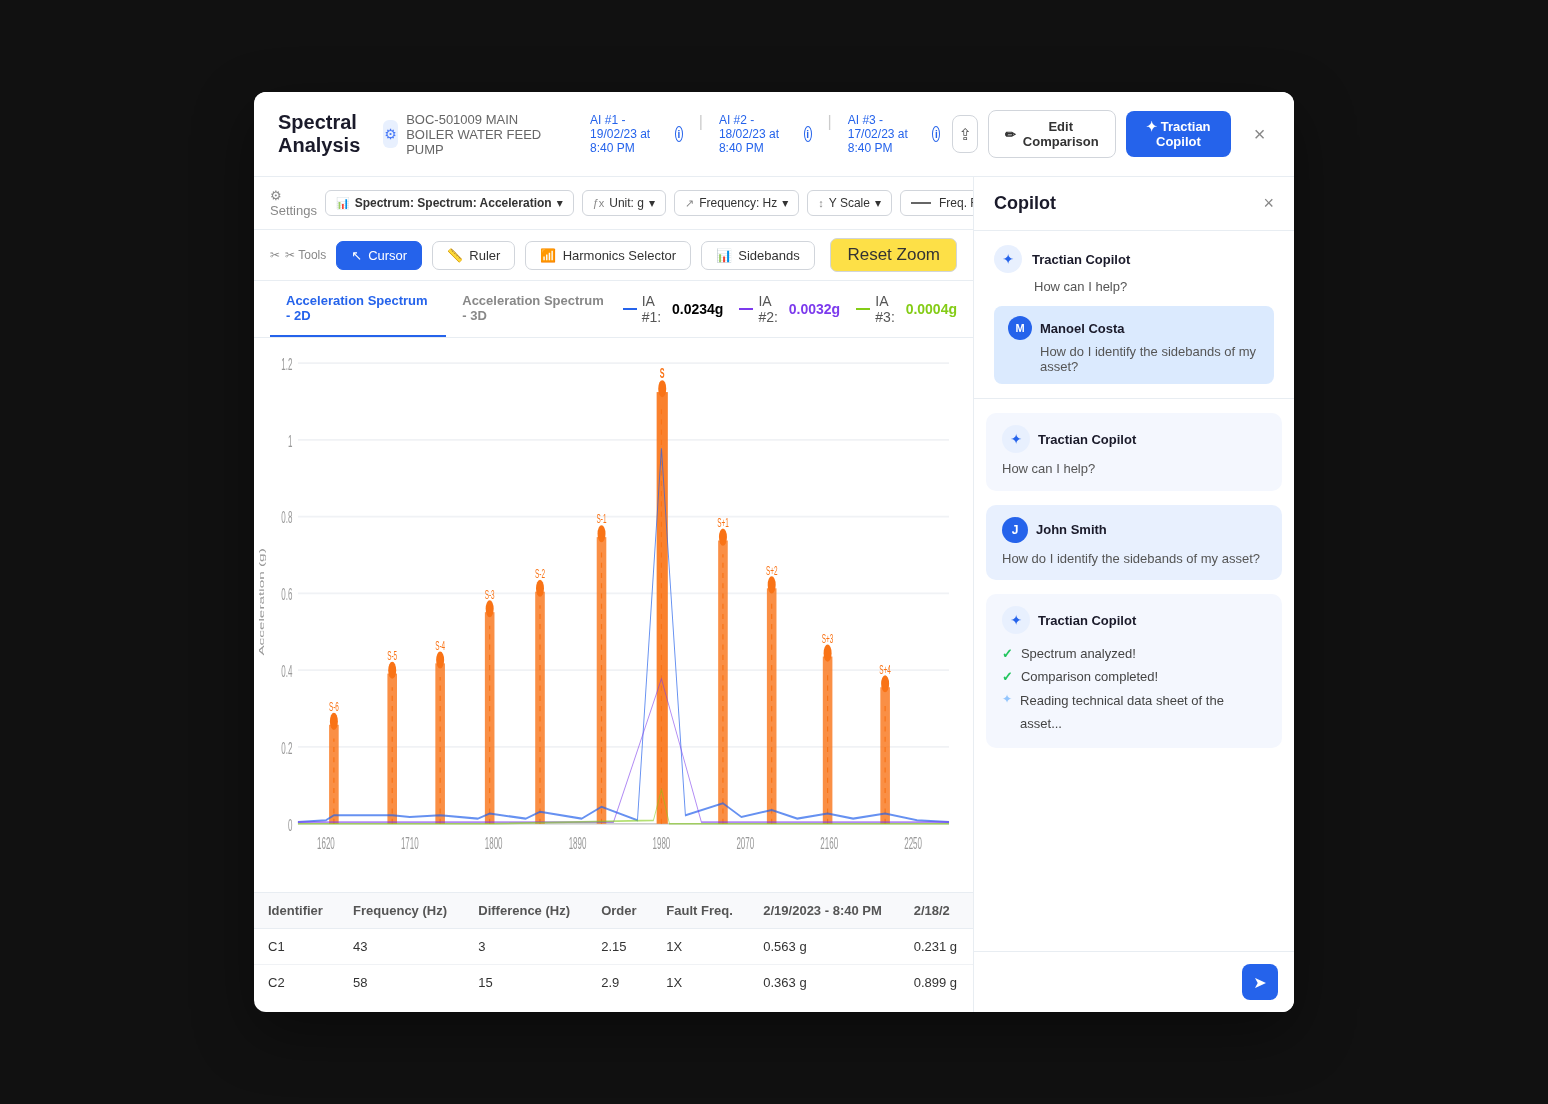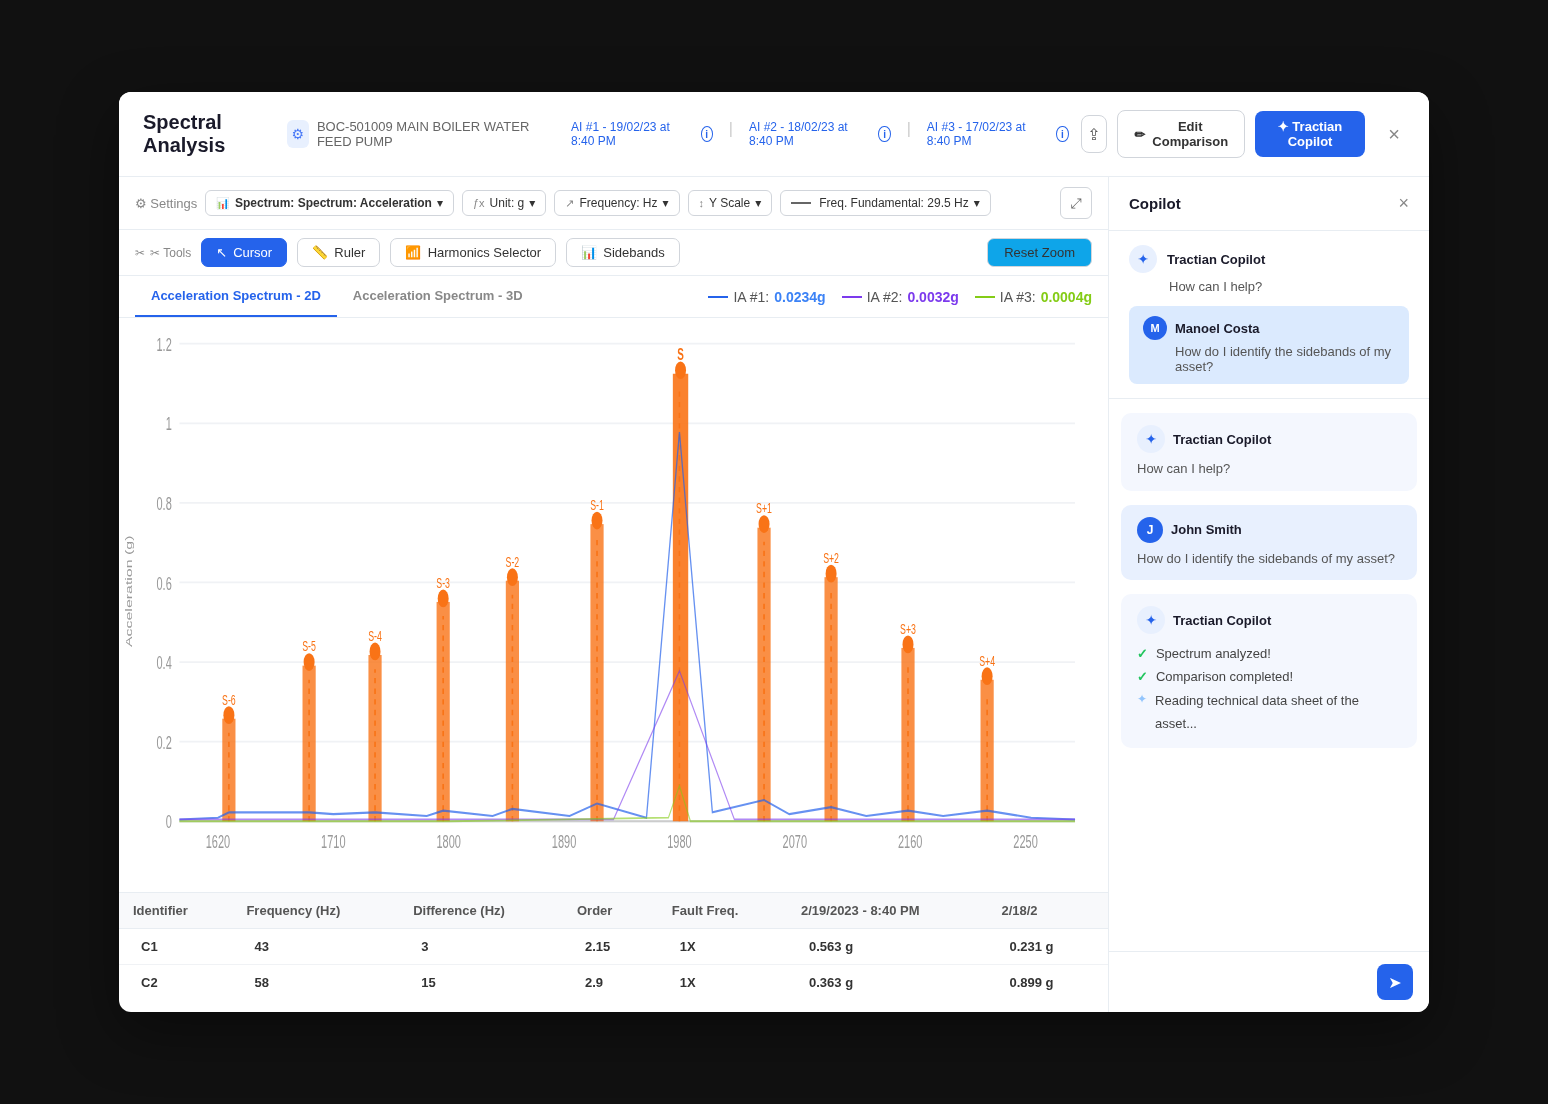--- a/index.html
+++ b/index.html
@@ -13,21 +13,21 @@
     }
     .screen-wrapper {
       width: 1548px;
       height: 1104px;
       display: flex;
       justify-content: center;
       align-items: center;
       background: #111;
     }
     .modal {
-      width: 1310px;
+      width: 1040px;
       height: 920px;
       background: #fff;
       border-radius: 12px;
       box-shadow: 0 20px 60px rgba(0,0,0,0.4);
       display: flex;
       flex-direction: column;
       overflow: hidden;
       position: relative;
     }
 
@@ -243,24 +243,24 @@
       cursor: pointer;
     }
     .tool-btn.active {
       background: #2563eb;
       border-color: #2563eb;
       color: #fff;
     }
     .reset-zoom-btn {
       margin-left: auto;
       border: 1.5px solid #d1d5db;
-      background: #0ea5e9;
+      background: #fde047;
       border-radius: 7px;
       padding: 6px 16px;
-      font-size: 13px;
+      font-size: 17px;
       font-weight: 500;
       color: #333;
       cursor: pointer;
     }
 
     .chart-tabs {
       display: flex;
       align-items: center;
       padding: 0 16px;
       border-bottom: 1px solid #e8edf2;
@@ -328,45 +328,44 @@
       background: #f8f9fb;
       font-weight: 600;
       color: #555;
       padding: 10px 14px;
       text-align: left;
       border-bottom: 1px solid #e8edf2;
       white-space: nowrap;
       margin-left: 39px;
     }
     tbody td {
-      padding: 10px 22px;
+      padding: 10px 14px;
       color: #333;
       border-bottom: 1px solid #f0f2f5;
-      font-weight: bold;
     }
     tbody tr:last-child td {
       border-bottom: none;
     }
 
     
     .copilot-panel {
       width: 320px;
       display: flex;
       flex-direction: column;
       background: #fff;
     }
     .copilot-header {
       display: flex;
       align-items: center;
       justify-content: space-between;
       padding: 16px 20px;
       border-bottom: 1px solid #e8edf2;
     }
     .copilot-title {
-      font-size: 15px;
+      font-size: 18px;
       font-weight: 700;
       color: #1a1a2a;
     }
     .copilot-close {
       background: none;
       border: none;
       cursor: pointer;
       font-size: 18px;
       color: #888;
     }
@@ -615,21 +614,21 @@
           <button class="reset-zoom-btn">Reset Zoom</button>
         </div>
 
         <div class="chart-tabs">
           <div class="chart-tab active">Acceleration Spectrum - 2D</div>
           <div class="chart-tab">Acceleration Spectrum - 3D</div>
           <div class="chart-legend">
             <div class="legend-item">
               <div class="legend-line" style="background:#2563eb;"></div>
               <span class="legend-label">IA #1:</span>
-              <span class="legend-val" style="color:#3b82f6;">0.0234g</span>
+              <span class="legend-val" style="color:#000000;">0.0234g</span>
             </div>
             <div class="legend-item">
               <div class="legend-line" style="background:#7c3aed;"></div>
               <span class="legend-label">IA #2:</span>
               <span class="legend-val" style="color:#7c3aed;">0.0032g</span>
             </div>
             <div class="legend-item">
               <div class="legend-line" style="background:#84cc16;"></div>
               <span class="legend-label">IA #3:</span>
               <span class="legend-val" style="color:#84cc16;">0.0004g</span>

